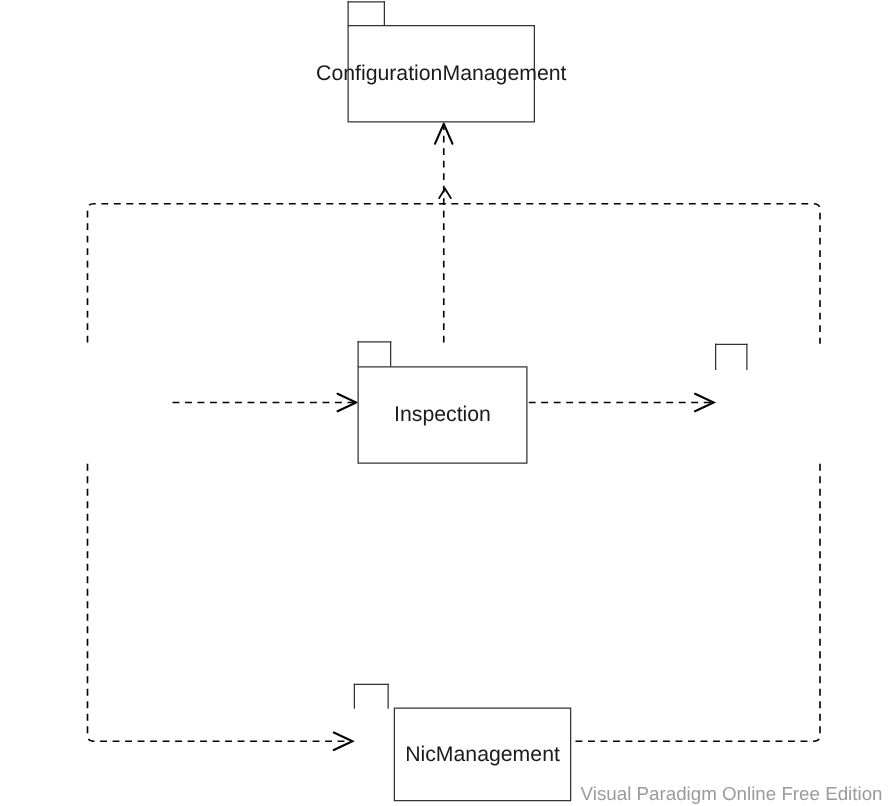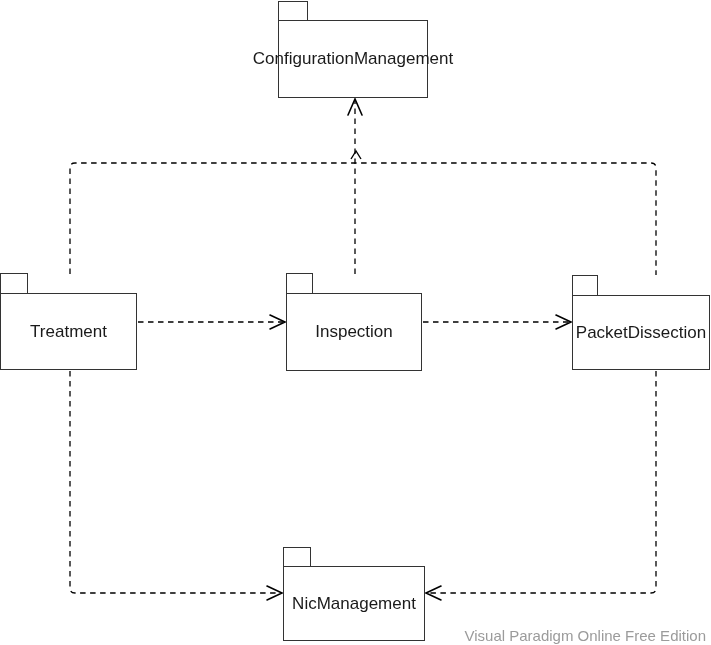--- a/index.html
+++ b/index.html
@@ -54,43 +54,34 @@
     <polyline class="arrowhead" points="441,586 426,593 441,600"></polyline>
   </svg>
 
   <div class="package" style="left:278px;top:1px;width:150px;height:97px;">
     <div class="pkg-tab" style="width:30px;height:20px;"></div>
     <div class="pkg-body" style="top:19px;width:150px;height:78px;">
       <span class="pkg-label">ConfigurationManagement</span>
     </div>
   </div>
 
-  <div class="package" style="left:0px;top:273px;width:137px;height:97px;">
-    <div class="pkg-tab" style="width:28px;height:21px;"></div>
-    <div class="pkg-body" style="top:20px;width:137px;height:77px;">
-      <span class="pkg-label">Treatment</span>
-    </div>
-  </div>
 
   <div class="package" style="left:286px;top:273px;width:136px;height:98px;">
     <div class="pkg-tab" style="width:27px;height:21px;"></div>
     <div class="pkg-body" style="top:20px;width:136px;height:78px;justify-content:center;">
       <span class="pkg-label">Inspection</span>
     </div>
   </div>
 
   <div class="package" style="left:572px;top:275px;width:138px;height:95px;">
     <div class="pkg-tab" style="width:26px;height:21px;"></div>
-    <div class="pkg-body" style="top:20px;width:138px;height:75px;">
-      <span class="pkg-label">PacketDissection</span>
-    </div>
   </div>
 
   <div class="package" style="left:283px;top:547px;width:142px;height:94px;">
     <div class="pkg-tab" style="width:28px;height:20px;"></div>
-    <div class="pkg-body" style="top:19px;width:142px;height:75px;">
+    <div class="pkg-body" style="top:19px;width:142px;height:75px;margin-left:32px;">
       <span class="pkg-label">NicManagement</span>
     </div>
   </div>
 
   <div class="watermark">Visual Paradigm Online Free Edition</div>
 
 </div>
 
 </body></html>

